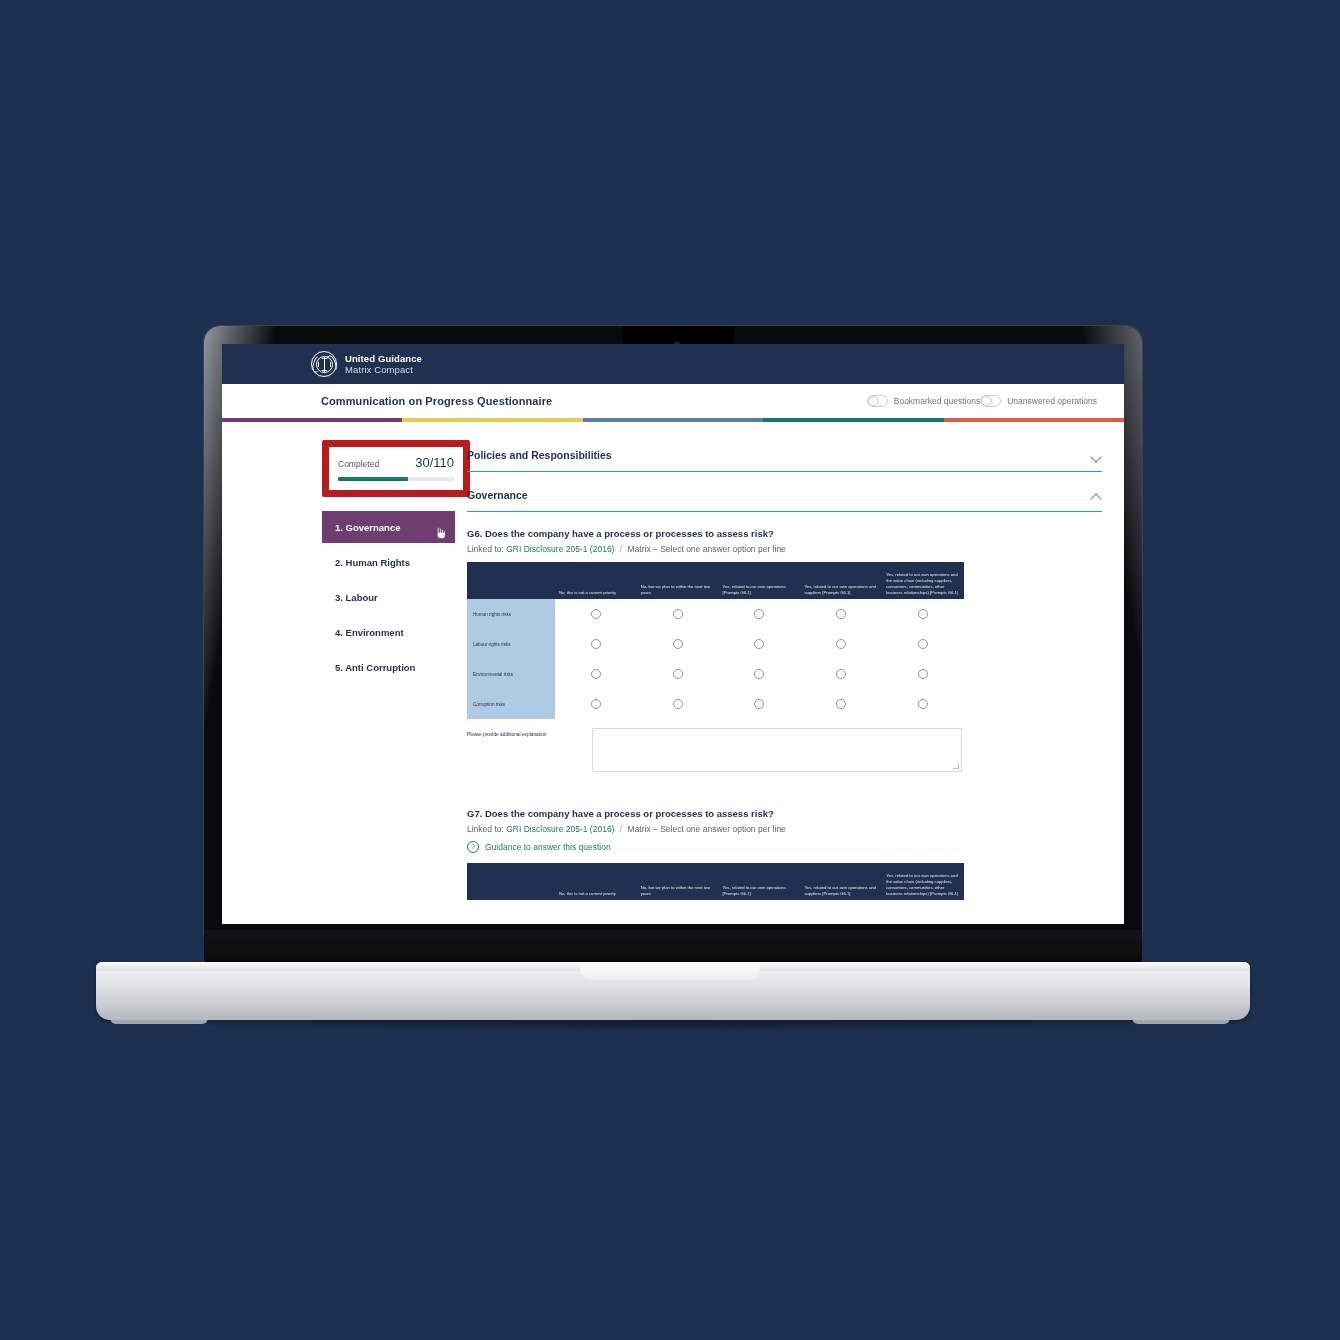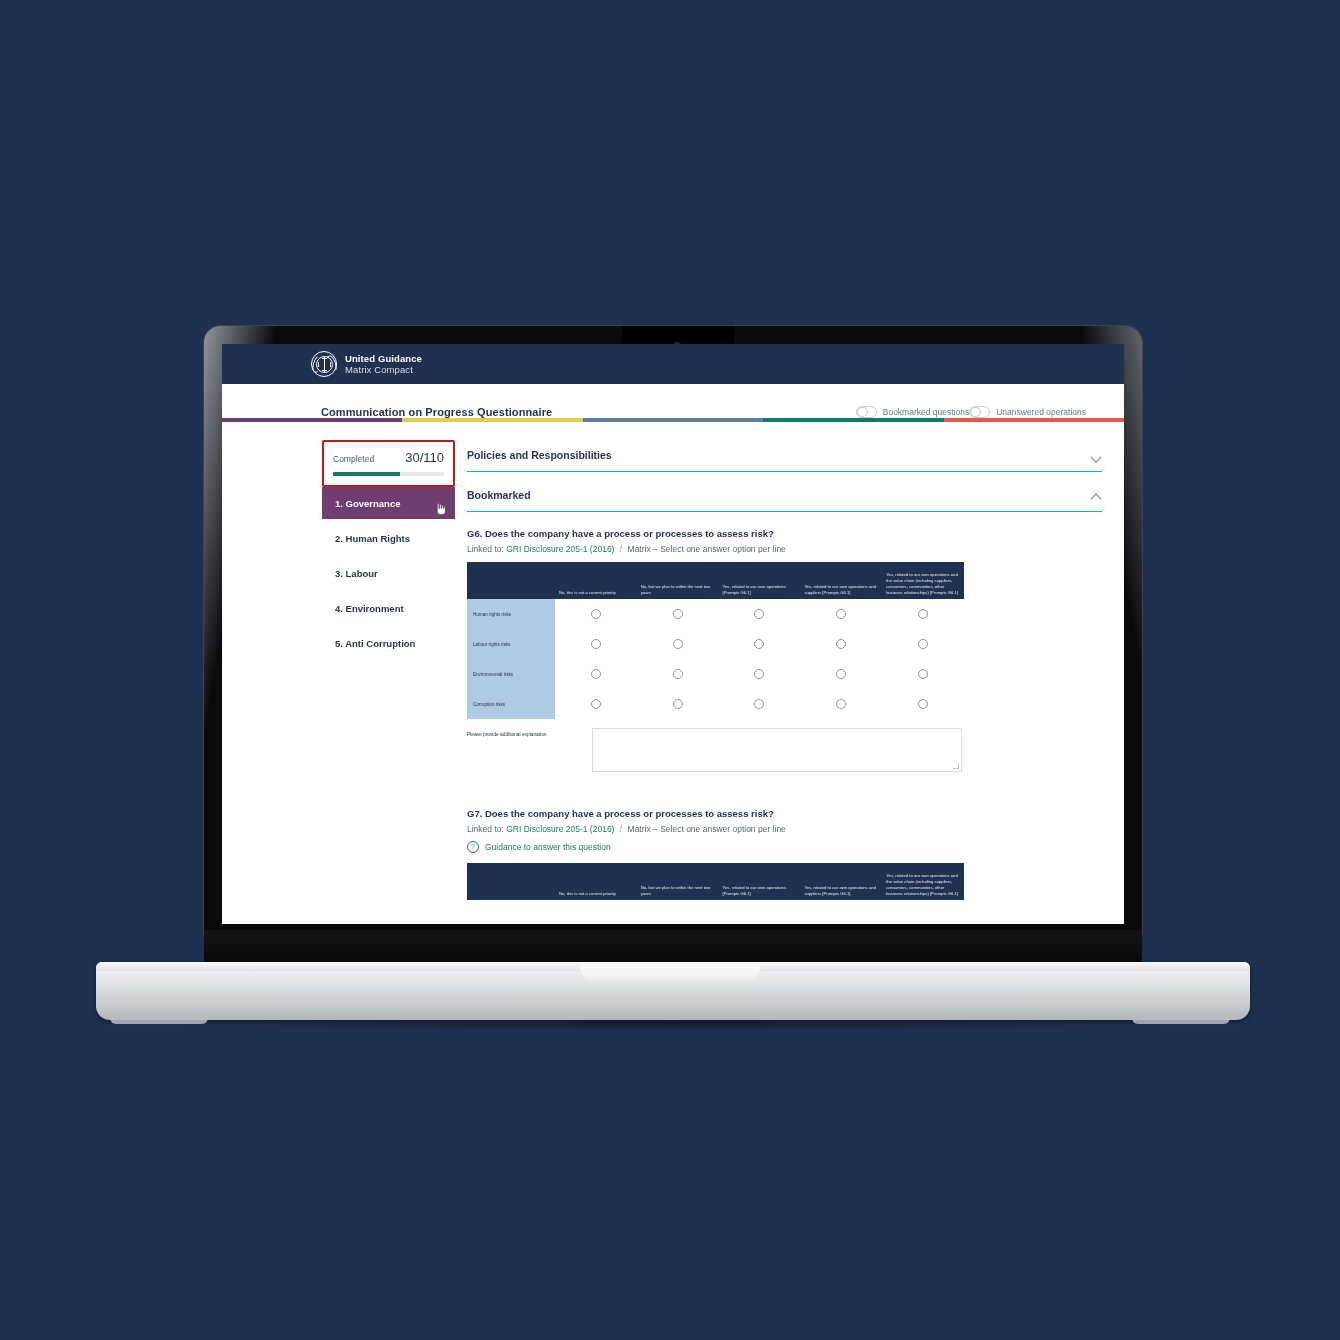--- a/index.html
+++ b/index.html
@@ -95,22 +95,22 @@
     position:absolute;width:7px;height:16px;border:1.2px solid #fff;border-radius:50%;
     border-top-color:transparent;border-right-color:transparent;
   }
   .un-emblem .wreath-l{left:0.5px;transform:rotate(18deg);}
   .un-emblem .wreath-r{right:0.5px;transform:rotate(-198deg);}
   .logo-txt{display:flex;flex-direction:column;line-height:1.18;}
   .logo-txt .l1{color:#fff;font-size:9.5px;font-weight:bold;letter-spacing:.1px;}
   .logo-txt .l2{color:#d8dde6;font-size:9.5px;letter-spacing:.1px;}
 
   .titlebar{
-    height:34px;background:#fff;display:flex;align-items:flex-end;
-    padding-left:99px;padding-right:38px;
+    height:34px;background:#fff;display:flex;align-items:center;
+    padding-left:99px;padding-right:27px;
   }
   .app-title{font-size:11px;font-weight:bold;color:#1f3050;letter-spacing:.1px;}
   .toggles{margin-left:auto;display:flex;align-items:center;}
   .tg{display:flex;align-items:center;gap:6px;}
   .switch{
     width:19px;height:10px;border-radius:6px;border:1px solid #c9ced6;background:#fff;
     position:relative;
   }
   .switch::after{
     content:"";position:absolute;left:0px;top:0px;width:9px;height:8px;border-radius:50%;
@@ -119,30 +119,30 @@
   .tg-label{font-size:8.5px;color:#6d7683;}
 
   .stripe{height:4px;display:flex;}
   .stripe i{flex:1;display:block;}
 
   .body{display:flex;height:502px;background:#fff;}
 
   
   .sidebar{width:235px;padding:18px 0 0 100px;box-sizing:border-box;}
   .progress-card{
-    width:133px;border:2px solid #b91c1c;border-radius:2px;
+    width:148px;border:7px solid #b91c1c;border-radius:2px;
     padding:8px 9px 9px 9px;box-sizing:border-box;background:#fff;
   }
   .pc-row{display:flex;justify-content:space-between;align-items:baseline;}
   .pc-label{font-size:8.5px;color:#4b5563;}
   .pc-val{font-size:13px;color:#1f3050;text-align:center;}
   .pbar{margin-top:7px;height:4px;background:#e6e8ea;border-radius:1px;overflow:hidden;}
   .pbar i{display:block;height:100%;background:#12796b;}
 
-  .nav{width:133px;}
+  .nav{margin-top:14px;width:133px;}
   .nav-item{
     height:32px;display:flex;align-items:center;padding-left:13px;box-sizing:border-box;
     font-size:9.5px;font-weight:bold;color:#1f3050;position:relative;
   }
   .nav-item.active{background:#6f3d70;color:#fff;}
   .nav-item+.nav-item{margin-top:3px;}
 
   .cursor{position:absolute;left:113px;top:16px;width:10px;height:12px;}
 
   
@@ -293,21 +293,21 @@
           </div>
 
           <div class="main">
 
             <div class="section-head">
               <span class="section-title">Policies and Responsibilities</span>
               <span class="chev"></span>
             </div>
 
             <div class="section-head" style="margin-top:8px;">
-              <span class="section-title">Bookmarked</span>
+              <span class="section-title">Governance</span>
               <span class="chev up"></span>
             </div>
 
             <div class="q-block">
               <div class="q-title">G6. Does the company have a process or processes to assess risk?</div>
               <div class="q-meta">
                 <span>Linked to:</span>
                 <a href="#">GRI Disclosure 205-1 (2016)</a>
                 <span class="sep">/</span>
                 <span>Matrix – Select one answer option per line</span>

